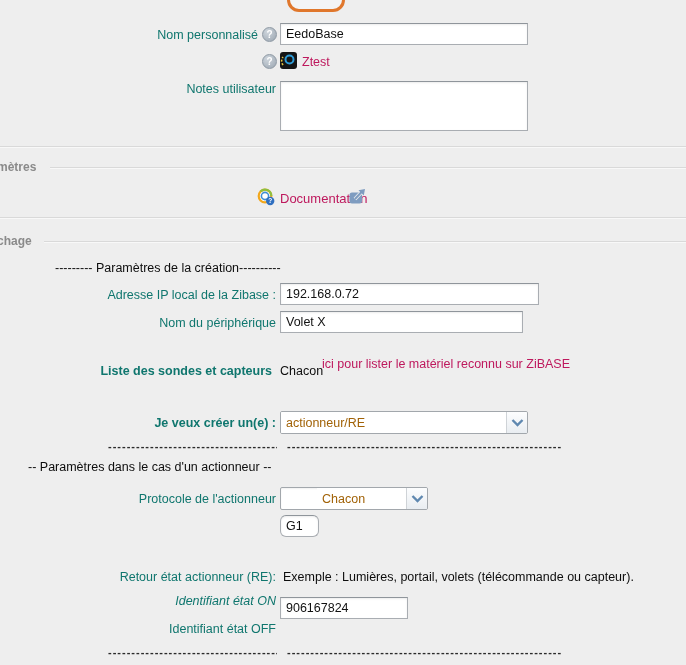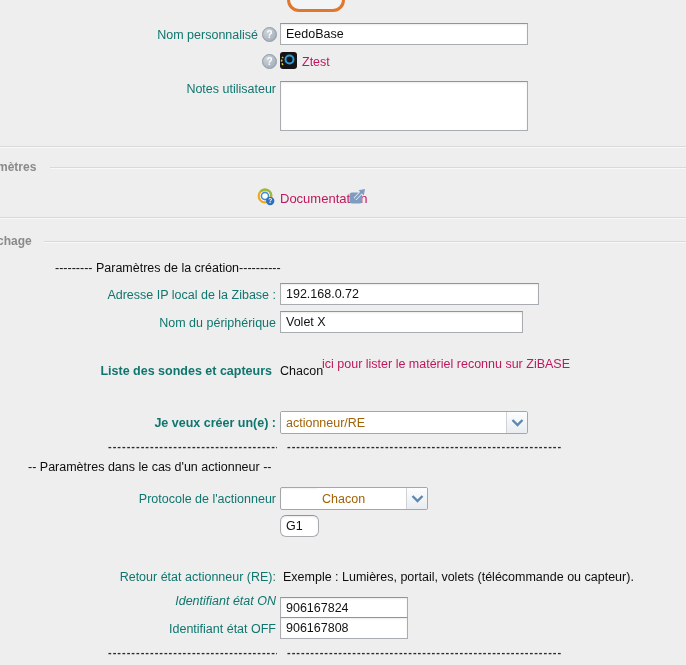--- a/index.html
+++ b/index.html
@@ -146,20 +146,19 @@
 
   <input class="inp" style="left: 280px; top: 515px; width: 39px; border-radius: 6px;" value="G1">
 
   <div class="lbl" style="left:0; top:570px; width:276px;">Retour état actionneur (RE):</div>
   <div class="txt" style="left:283px; top:570px;">Exemple : Lumières, portail, volets (télécommande ou capteur).</div>
 
   <div class="lbl" style="left:0; top:594px; width:276px;font-style:italic;">Identifiant état ON</div>
   <input class="inp" style="left: 280px; top: 589px; width: 128px; margin-top: 8px;" value="906167824">
 
   <div class="lbl" style="left:0; top:622px; width:276px;">Identifiant état OFF</div>
-  <input class="inp" style="left: 280px; top: 617px; width: 128px;" value="906167808">
 
   <div class="dashrow" style="left:108px; top:646px;">
     <span class="dashes" style="width:169px;">----------------------------------------</span>
     <span class="dashes" style="width:274px;">----------------------------------------------------------------</span>
   </div>
 
 </div>
 
 </body></html>

